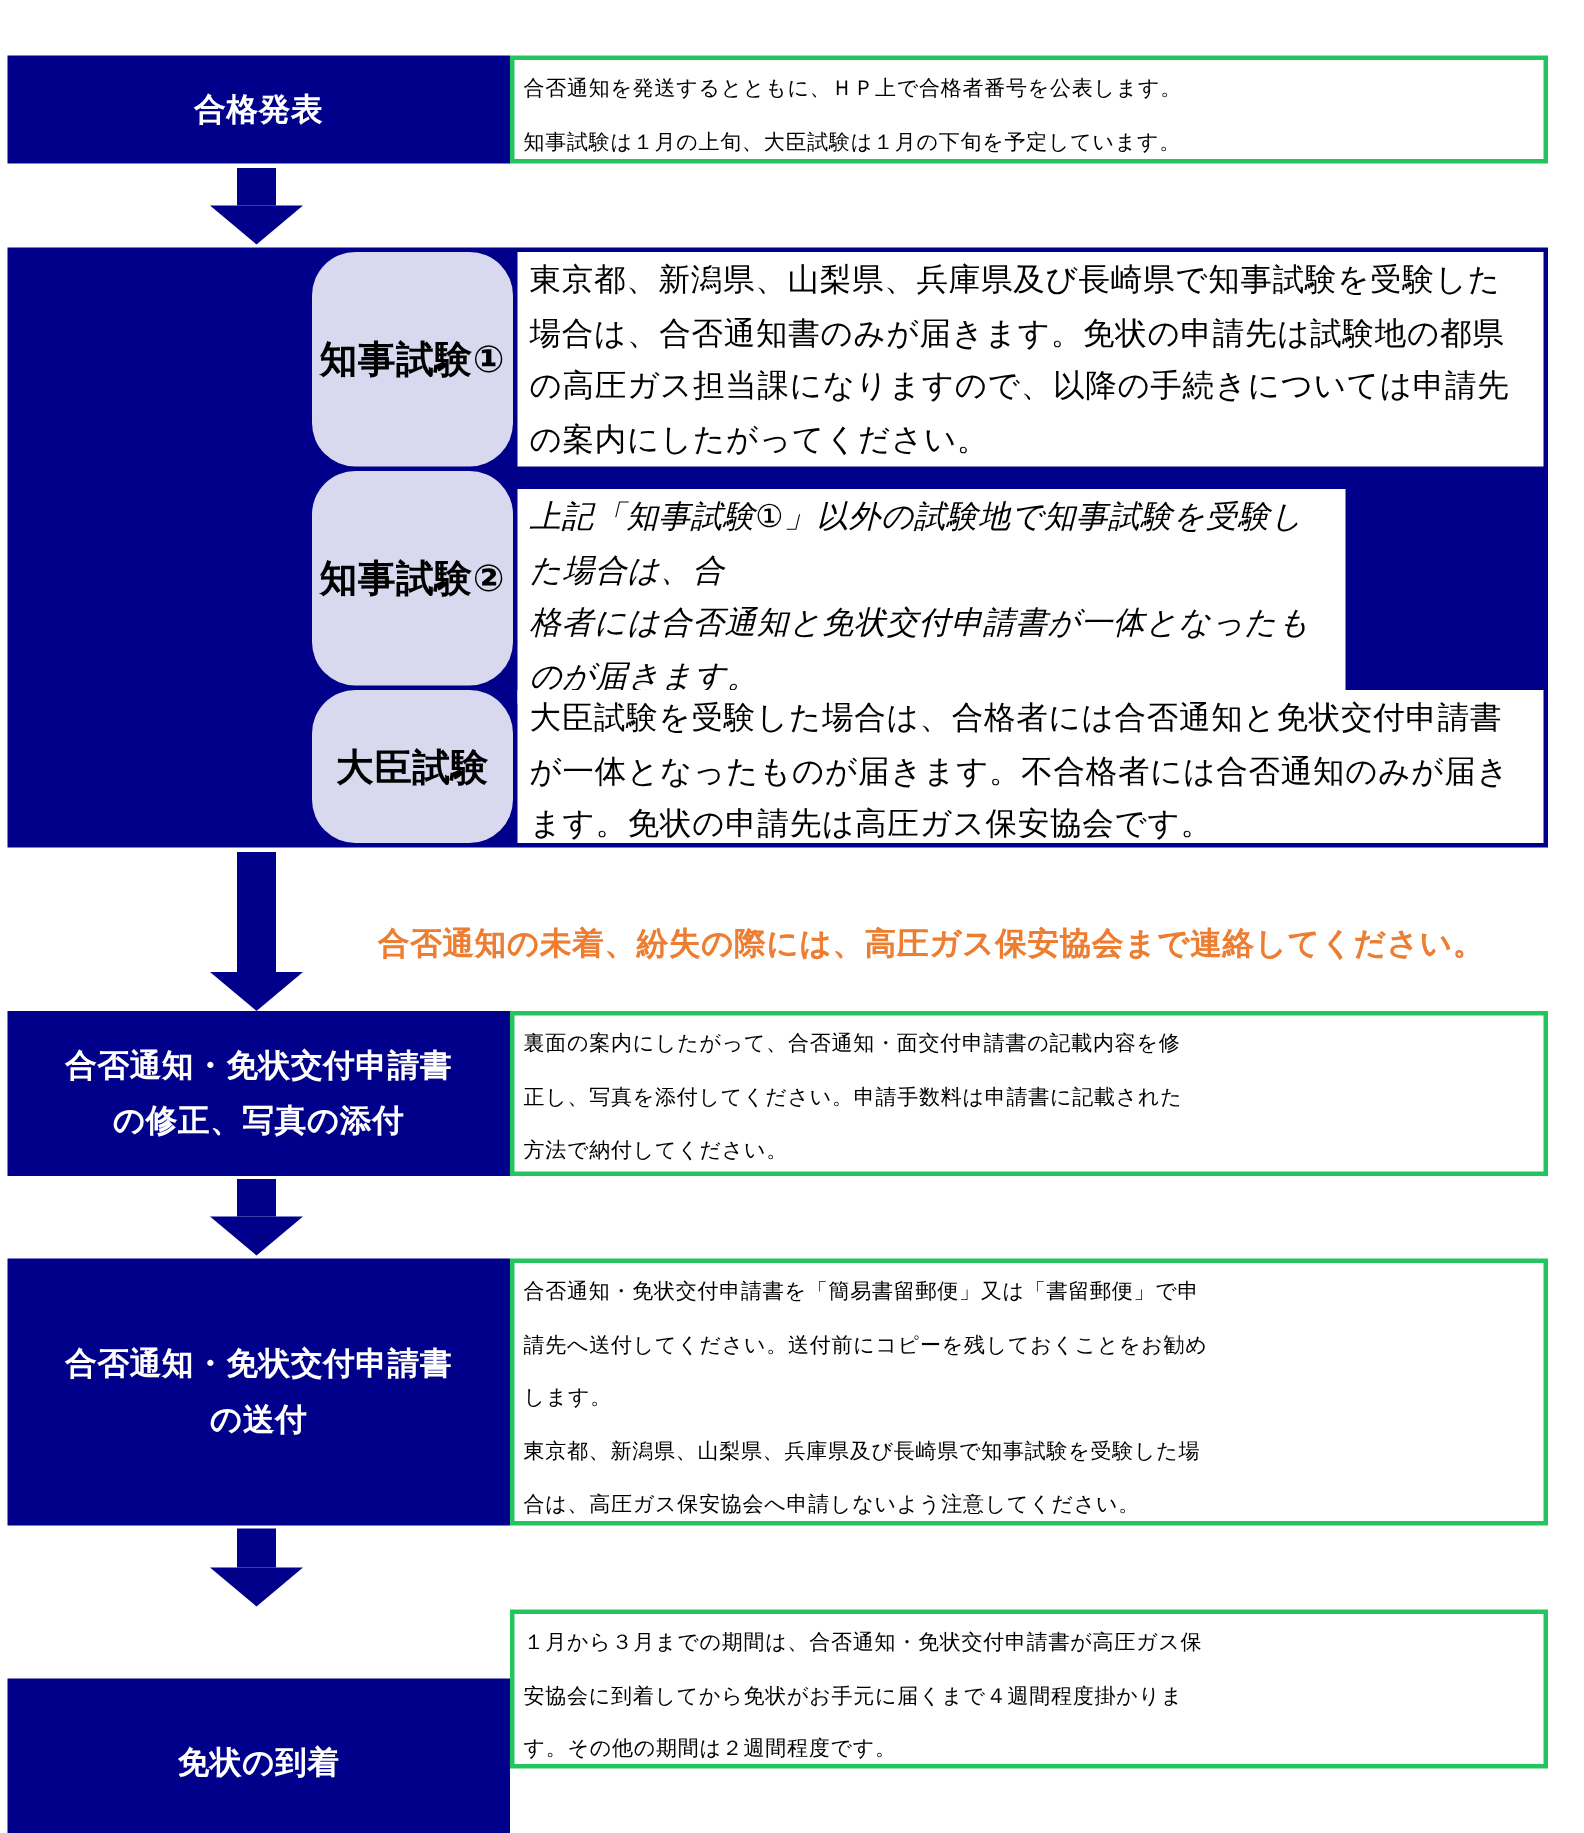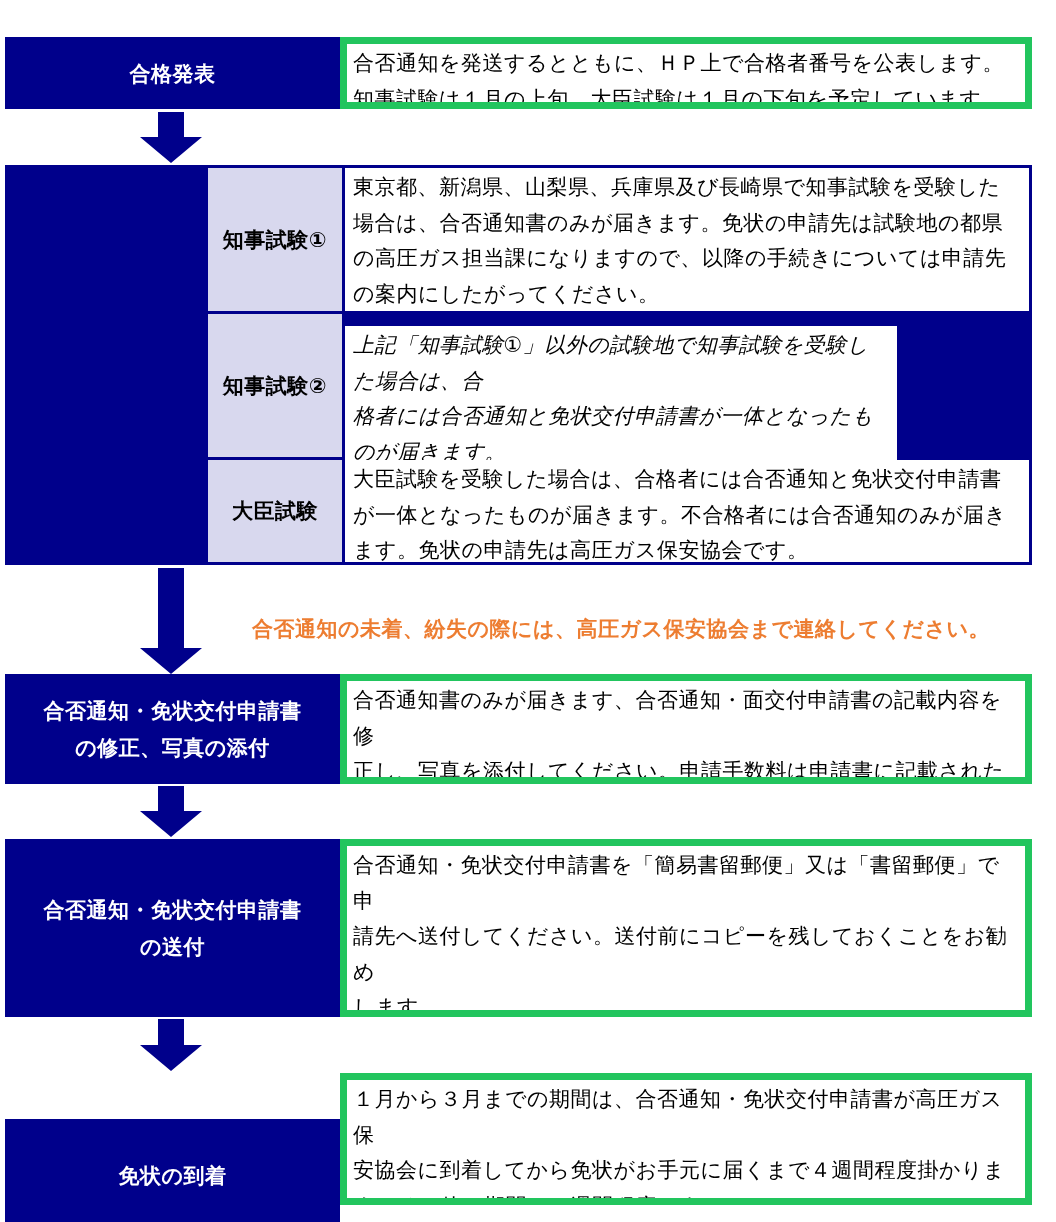--- a/index.html
+++ b/index.html
@@ -4,26 +4,26 @@
 <style>
   html,body{margin:0;padding:0;background:#fff;}
   body{width:1056px;height:1222px;position:relative;
        font-family:"Liberation Sans","DejaVu Sans",sans-serif;color:#000;}
   .abs{position:absolute;box-sizing:border-box;}
   
   .hdr{background:#00008B;color:#fff;font-weight:bold;font-size:21px;line-height:37px;
        display:flex;align-items:center;justify-content:center;text-align:center;
        white-space:pre-line;letter-spacing:0.5px;}
   
-  .bodybox{background:#fff;border:7px solid #22c55e;font-size:21px;line-height:35.5px;
+  .bodybox{background:#fff;border:3px solid #22c55e;font-size:14px;line-height:35.5px;
        white-space:pre-line;padding:1px 6px;overflow:hidden;letter-spacing:0.5px;}
   
   .tbl{background:#00008B;}
-  .tagcell{background:#D8D8EE;font-weight:bold;font-size:21px;color:#000;
-       display:flex;align-items:center;justify-content:center;text-align:center;letter-spacing:0.5px;}
+  .tagcell{background:#D8D8EE;font-weight:bold;font-size:25px;color:#000;
+       display:flex;align-items:center;justify-content:center;text-align:center;letter-spacing:0.5px;border-radius:29px;}
   .cellbody{background:#fff;font-size:21px;line-height:35.5px;white-space:pre-line;
        padding:1px 8px;overflow:hidden;letter-spacing:0.5px;}
   
   .arrow{width:62px;display:flex;flex-direction:column;align-items:center;}
   .arrow .shaft{width:26px;background:#00008B;flex:1;}
   .arrow .head{width:0;height:0;border-left:31px solid transparent;
        border-right:31px solid transparent;border-top:26px solid #00008B;}
   
   .notice{color:#ED7D31;font-weight:bold;font-size:21px;text-align:center;
        letter-spacing:0.5px;white-space:nowrap;}
@@ -62,21 +62,21 @@
 
 <div class="abs arrow" style="left:140px;top:568px;height:106px;">
   <div class="shaft"></div>
   <div class="head"></div>
 </div>
 
 <div class="abs notice" style="left:210px;top:604px;width:822px;height:30px;margin-top:11px;">合否通知の未着、紛失の際には、高圧ガス保安協会まで連絡してください。</div>
 
 <div class="abs hdr" style="left:5px;top:674px;width:335px;height:110px;">合否通知・免状交付申請書
 の修正、写真の添付</div>
-<div class="abs bodybox" style="left:340px;top:674px;width:692px;height:110px;">合否通知書のみが届きます、合否通知・面交付申請書の記載内容を修
+<div class="abs bodybox" style="left:340px;top:674px;width:692px;height:110px;">裏面の案内にしたがって、合否通知・面交付申請書の記載内容を修
 正し、写真を添付してください。申請手数料は申請書に記載された
 方法で納付してください。</div>
 
 <div class="abs arrow" style="left:140px;top:786px;height:51px;">
   <div class="shaft"></div>
   <div class="head"></div>
 </div>
 
 <div class="abs hdr" style="left:5px;top:839px;width:335px;height:178px;">合否通知・免状交付申請書
 の送付</div>
@@ -85,15 +85,15 @@
 します。
 東京都、新潟県、山梨県、兵庫県及び長崎県で知事試験を受験した場
 合は、高圧ガス保安協会へ申請しないよう注意してください。</div>
 
 <div class="abs arrow" style="left:140px;top:1019px;height:52px;">
   <div class="shaft"></div>
   <div class="head"></div>
 </div>
 
 <div class="abs hdr" style="left:5px;top:1073px;width:335px;height:112px;margin-top:46px;">免状の到着</div>
-<div class="abs bodybox" style="left:340px;top:1073px;width:692px;height:132px;">１月から３月までの期間は、合否通知・免状交付申請書が高圧ガス保
+<div class="abs bodybox" style="left:340px;top:1073px;width:692px;height:106px;">１月から３月までの期間は、合否通知・免状交付申請書が高圧ガス保
 安協会に到着してから免状がお手元に届くまで４週間程度掛かりま
 す。その他の期間は２週間程度です。</div>
 
 </body></html>

